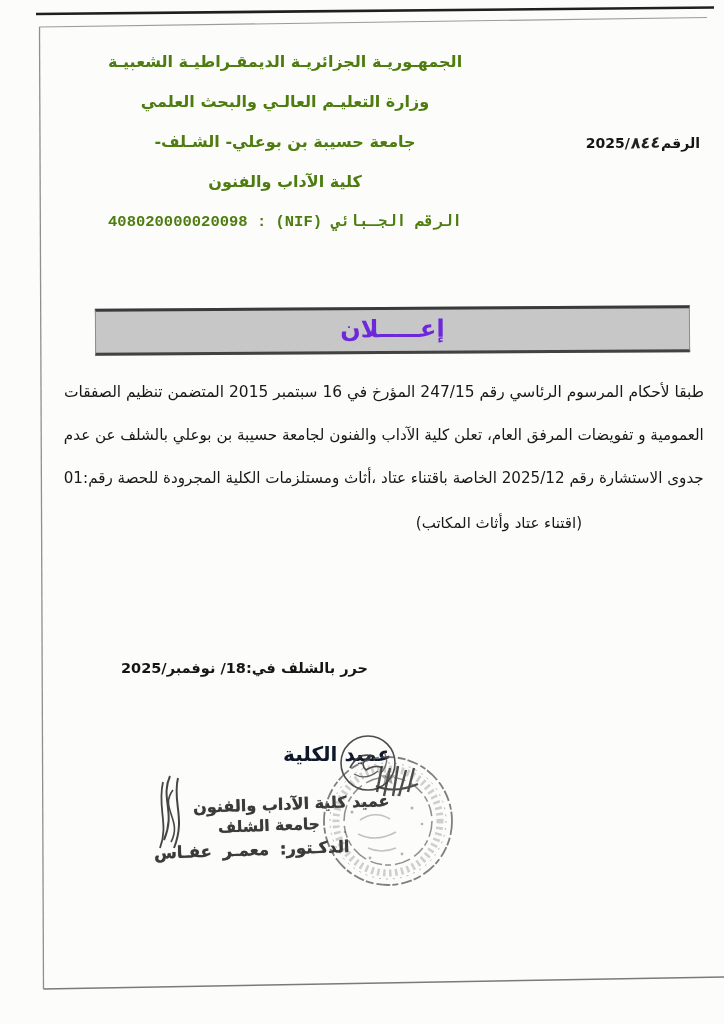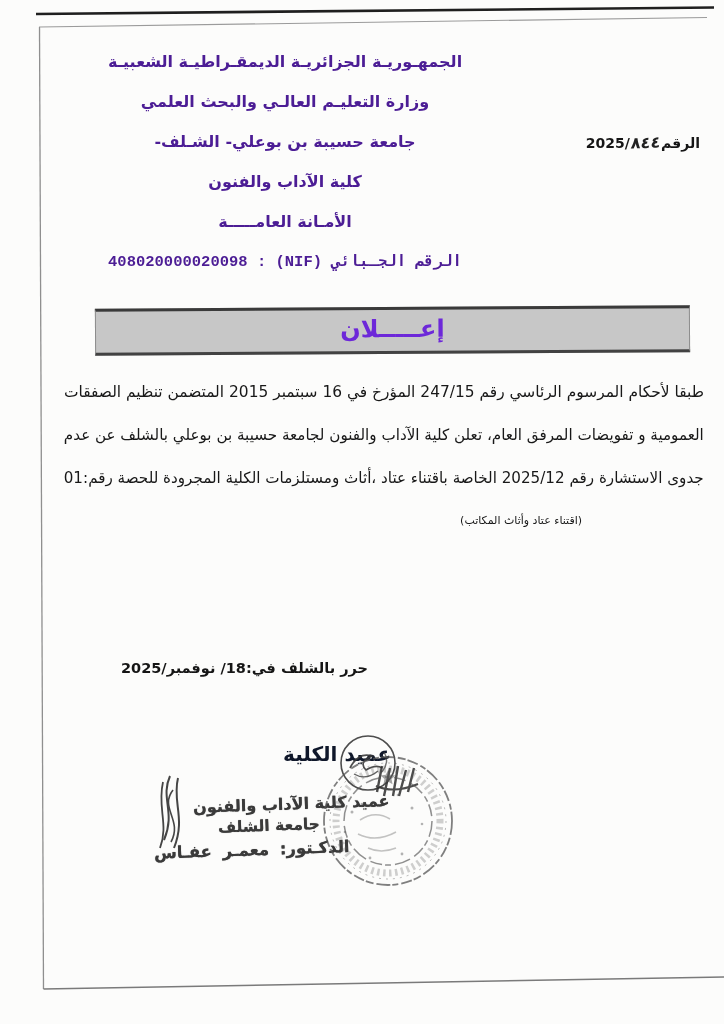--- a/index.html
+++ b/index.html
@@ -12,21 +12,21 @@
     position:relative;width:724px;height:1024px;
     background:#fcfcfb;color:#161616;
   }
   .abs{position:absolute;}
   svg.layer{position:absolute;left:0;top:0;pointer-events:none;}
 
   
   .header-block{
     left:95px;top:42px;width:380px;
     direction:rtl;text-align:center;
-    font-weight:bold;font-size:16px;color:#4c1d95;
+    font-weight:bold;font-size:16px;color:#4d7c0f;
   }
   .header-line{height:40px;line-height:40px;white-space:nowrap;}
   .header-line.nif{font-size:15.5px;font-family:Liberation Mono, monospace;}
 
   
   .reference-line{
     top:133px;right:24px;direction:ltr;
     font-size:14px;font-weight:bold;white-space:nowrap;
     display:flex;align-items:baseline;gap:1px;margin-left:10px;
   }
@@ -56,21 +56,21 @@
     right:20px;direction:rtl;white-space:nowrap;
     font-size:15.5px;color:#181818;
     transform-origin:100% 50%;
     --fit-width:640;
   }
   .body-line.l0{top:383px;}
   .body-line.l1{top:426px;}
   .body-line.l2{top:469px;}
   .parenthetical{
     right:142px;top:514px;direction:rtl;white-space:nowrap;
-    font-size:11px;color:#181818;
+    font-size:15px;color:#181818;
   }
 
   
   .date-line{
     left:84px;top:660px;direction:rtl;white-space:nowrap;
     font-size:14.5px;font-weight:bold;color:#151515;margin-left:37px;
   }
 
   
   .dean-title{
@@ -102,21 +102,20 @@
     <span>2025/</span>
       <span class="handwritten">٨٤٤</span>
       <span>الرقم</span>
   </div>
 
   <div class="abs header-block">
     <div class="header-line">الجمهـوريـة الجزائريـة الديمقـراطيـة الشعبيـة</div>
     <div class="header-line">وزارة التعليـم العالـي والبحث العلمي</div>
     <div class="header-line">جامعة حسيبة بن بوعلي- الشـلف-</div>
     <div class="header-line">كلية الآداب والفنون</div>
-    <div class="header-line">الأمـانة العامـــــة</div>
     <div class="header-line nif">الرقم الجـبائي (NIF) : 408020000020098</div>
   </div>
 
   <div class="abs banner">
     <span class="banner-title">إعـــــلان</span>
   </div>
 
   <div class="abs body-line l0 fit-line" style="transform: scaleX(0.9954);">طبقا لأحكام المرسوم الرئاسي رقم 247/15 المؤرخ في 16 سبتمبر 2015 المتضمن تنظيم الصفقات</div>
   <div class="abs body-line l1 fit-line" style="transform: scaleX(0.9774);">العمومية و تفويضات المرفق العام، تعلن كلية الآداب والفنون لجامعة حسيبة بن بوعلي بالشلف عن عدم</div>
   <div class="abs body-line l2 fit-line" style="transform: scaleX(0.9775);">جدوى الاستشارة رقم 2025/12 الخاصة باقتناء عتاد ،أثاث ومستلزمات الكلية المجرودة للحصة رقم:01</div>

